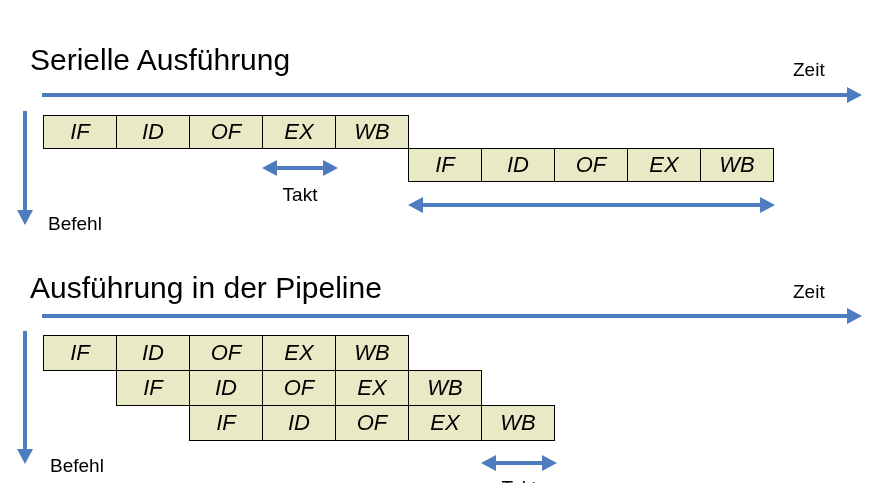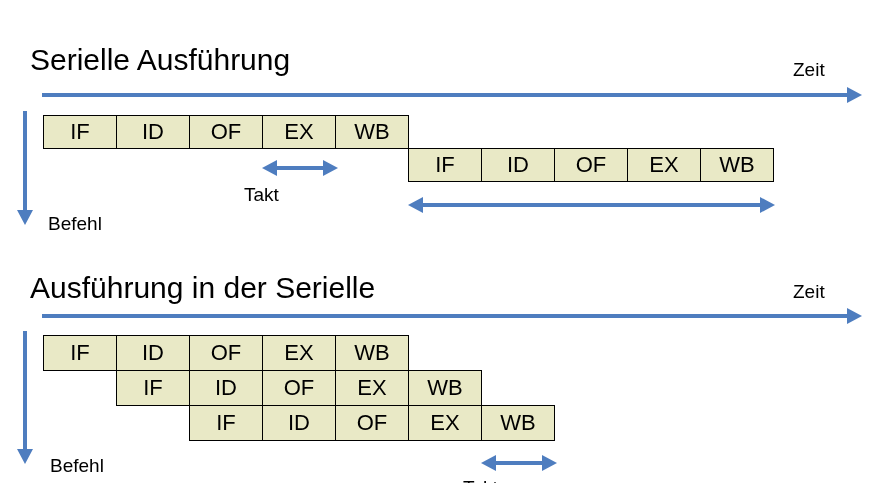--- a/index.html
+++ b/index.html
@@ -27,34 +27,35 @@
     color: var(--text);
     white-space: nowrap;
   }
   .lbl {
     position: absolute;
     font-size: 19px;
     line-height: 26px;
     color: var(--text);
     white-space: nowrap;
   }
-  .lbl.centered { text-align: left; }
+  .lbl.centered { text-align: center; }
 
   
   .srow { position: absolute; display: flex; }
   .cell {
     width: 74px;
     border: 1px solid var(--box-border);
     margin-left: -1px;
     background: var(--box-fill);
     display: flex;
     align-items: center;
     justify-content: center;
     font-size: 22px;
     color: var(--text);
+    font-style: italic;
   }
   .cell:first-child { margin-left: 0; }
   .h34 .cell { height: 34px; }
   .h36 .cell { height: 36px; }
 
   
   .harrow { position: absolute; height: 16px; }
   .harrow .ln { position: absolute; left: 0; right: 13px; top: 6px; height: 4px; background: var(--arrow); }
   .harrow::after {
     content: ""; position: absolute; right: 0; top: 0;
@@ -122,21 +123,21 @@
 
   <div class="darrow" style="left:262px; top:129px; width:76px;">
     <div class="ln"></div>
   </div>
   <div class="lbl centered" style="left:244px; top:151px; width:112px;">Takt</div>
 
   <div class="darrow" style="left:408px; top:166px; width:367px;">
     <div class="ln"></div>
   </div>
 
-  <div class="title" style="left:30px; top:240px;">Ausführung in der Serielle</div>
+  <div class="title" style="left:30px; top:240px;">Ausführung in der Pipeline</div>
 
   <div class="lbl" style="left:793px; top:248px;">Zeit</div>
 
   <div class="harrow" style="left:42px; top:277px; width:820px;">
     <div class="ln"></div>
   </div>
 
   <div class="varrow" style="left:17px; top:300px; height:133px;">
     <div class="ln"></div>
   </div>

